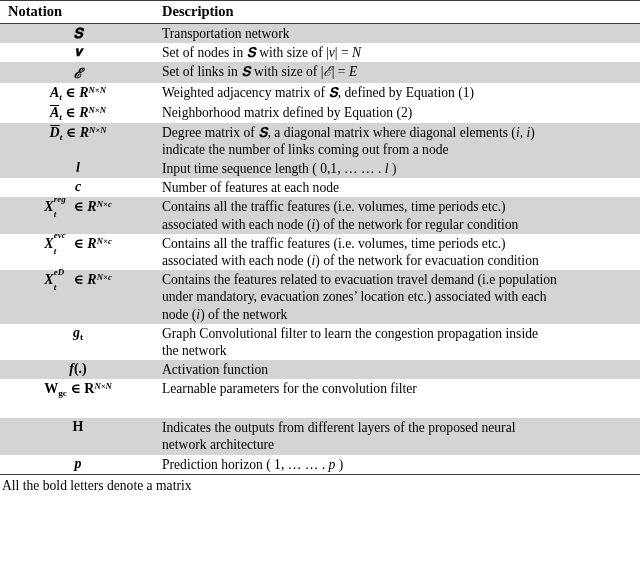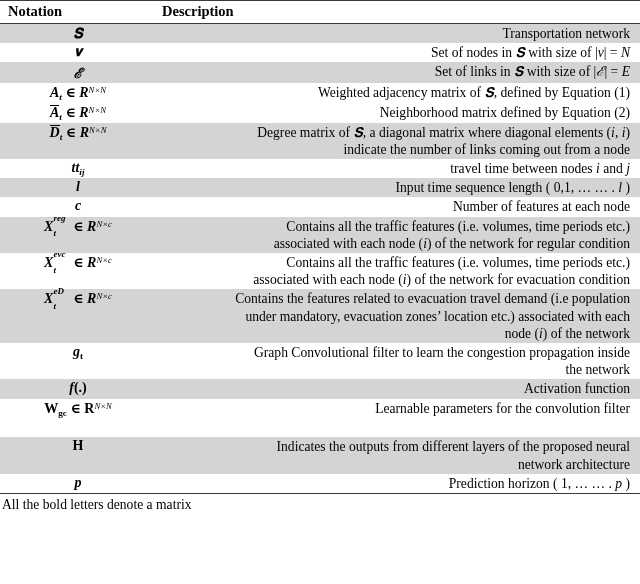--- a/index.html
+++ b/index.html
@@ -56,29 +56,29 @@
     white-space: nowrap;
     padding: 1px 4px 1px 4px;
     font-size: 14px;
   }
   td.desc-cell {
     text-align: left;
     padding: 1px 10px 1px 6px;
     line-height: 17.2px;
     font-size: 13.6px;
   }
-  .desc-line { display: block; white-space: nowrap; text-align: right; }
+  .desc-line { display: block; white-space: nowrap; }
 
   
   .m { font-style: italic; font-family: "Liberation Serif", serif; }
   .up { font-style: normal; }
   .bold { font-weight: bold; }
   .cal { font-style: italic; font-family: "DejaVu Serif", serif; }
   sub.sb { font-size: 0.66em; font-style: italic; font-weight: bold; vertical-align: -0.28em; }
-  sup.spn { font-size: 0.62em; font-style: italic; font-weight: normal; vertical-align: 0.48em; }
+  sup.spn { font-size: 0.62em; font-style: italic; font-weight: bold; vertical-align: 0.48em; }
   .ovl { border-top: 1.4px solid #000; display: inline-block; line-height: 1em; padding-top: 0px; }
   .stack { display: inline-block; position: relative; }
   .stack .pre { position: absolute; left: 0.02em; top: -0.62em; font-size: 0.64em; font-weight: bold; font-style: italic; }
   .stack .post { position: absolute; left: 0.02em; bottom: -0.42em; font-size: 0.64em; font-weight: bold; font-style: italic; }
   .stack .base { visibility: hidden; }
 
   .blank-row td { height: 15px; }
 
   .footnote {
     font-size: 13.6px;
@@ -142,26 +142,20 @@
       </tr>
 
       <tr class="shaded">
         <td class="notation-cell"><span class="m bold ovl">D</span><sub class="sb">t</sub> ∈ <span class="m bold">R</span><sup class="spn">N×N</sup></td>
         <td class="desc-cell">
           <span class="desc-line">Degree matrix of <span class="cal">𝐒</span>, a diagonal matrix where diagonal elements (<span class="m">i</span>, <span class="m">i</span>)</span>
           <span class="desc-line">indicate the number of links coming out from a node</span>
         </td>
       </tr>
 
-      <tr class="plain">
-        <td class="notation-cell"><span class="m bold">tt</span><sub class="sb">ij</sub></td>
-        <td class="desc-cell">
-          <span class="desc-line">travel time between nodes <span class="m">i</span> and <span class="m">j</span></span>
-        </td>
-      </tr>
 
       <tr class="shaded">
         <td class="notation-cell"><span class="m bold">l</span></td>
         <td class="desc-cell">
           <span class="desc-line">Input time sequence length ( 0,1, … … . <span class="m">l</span> )</span>
         </td>
       </tr>
 
       <tr class="plain">
         <td class="notation-cell"><span class="m bold">c</span></td>

